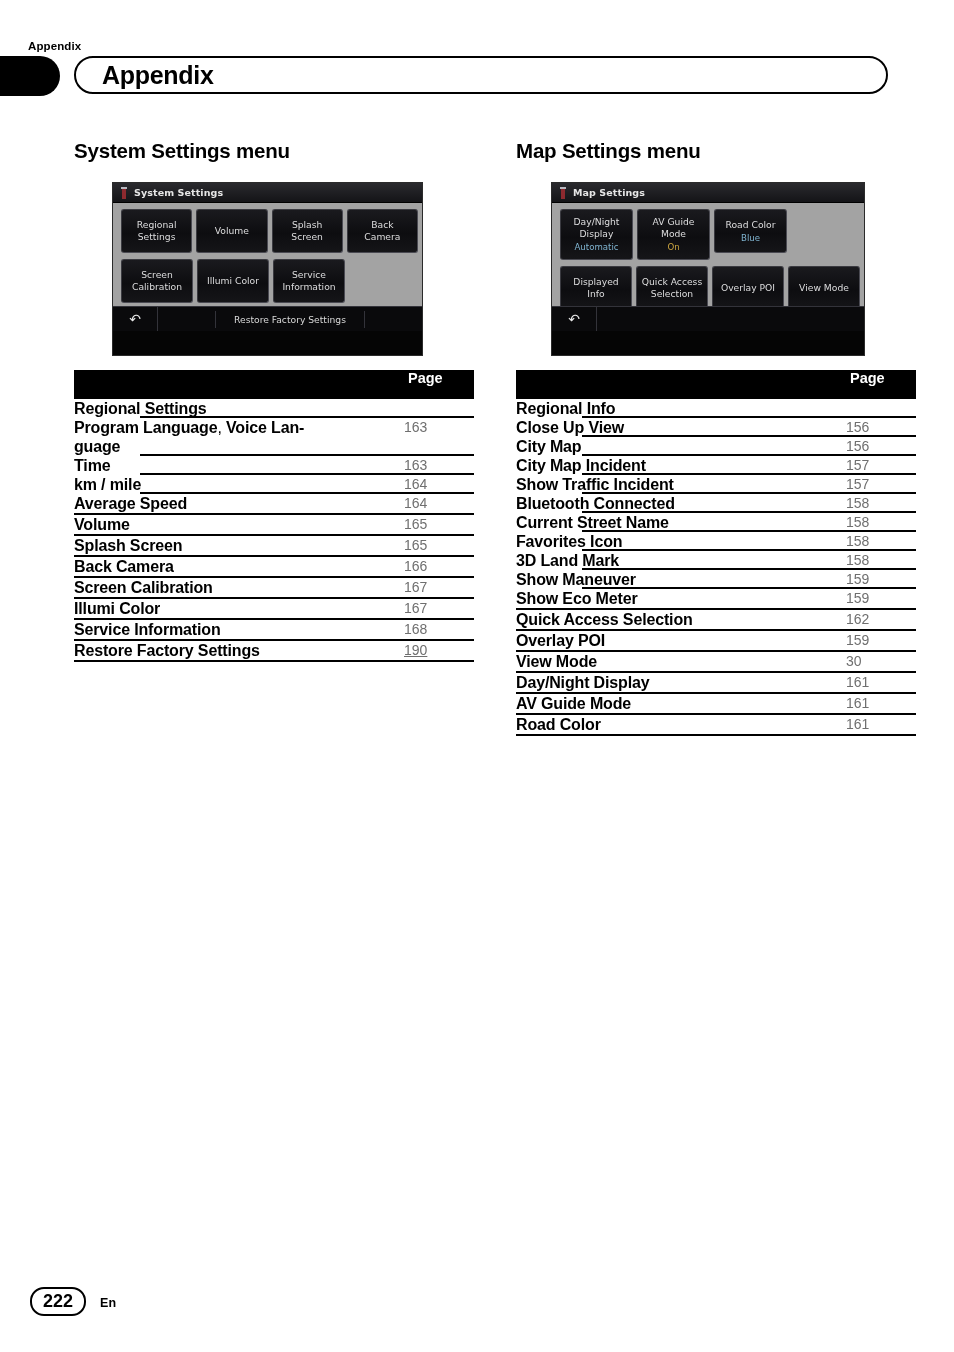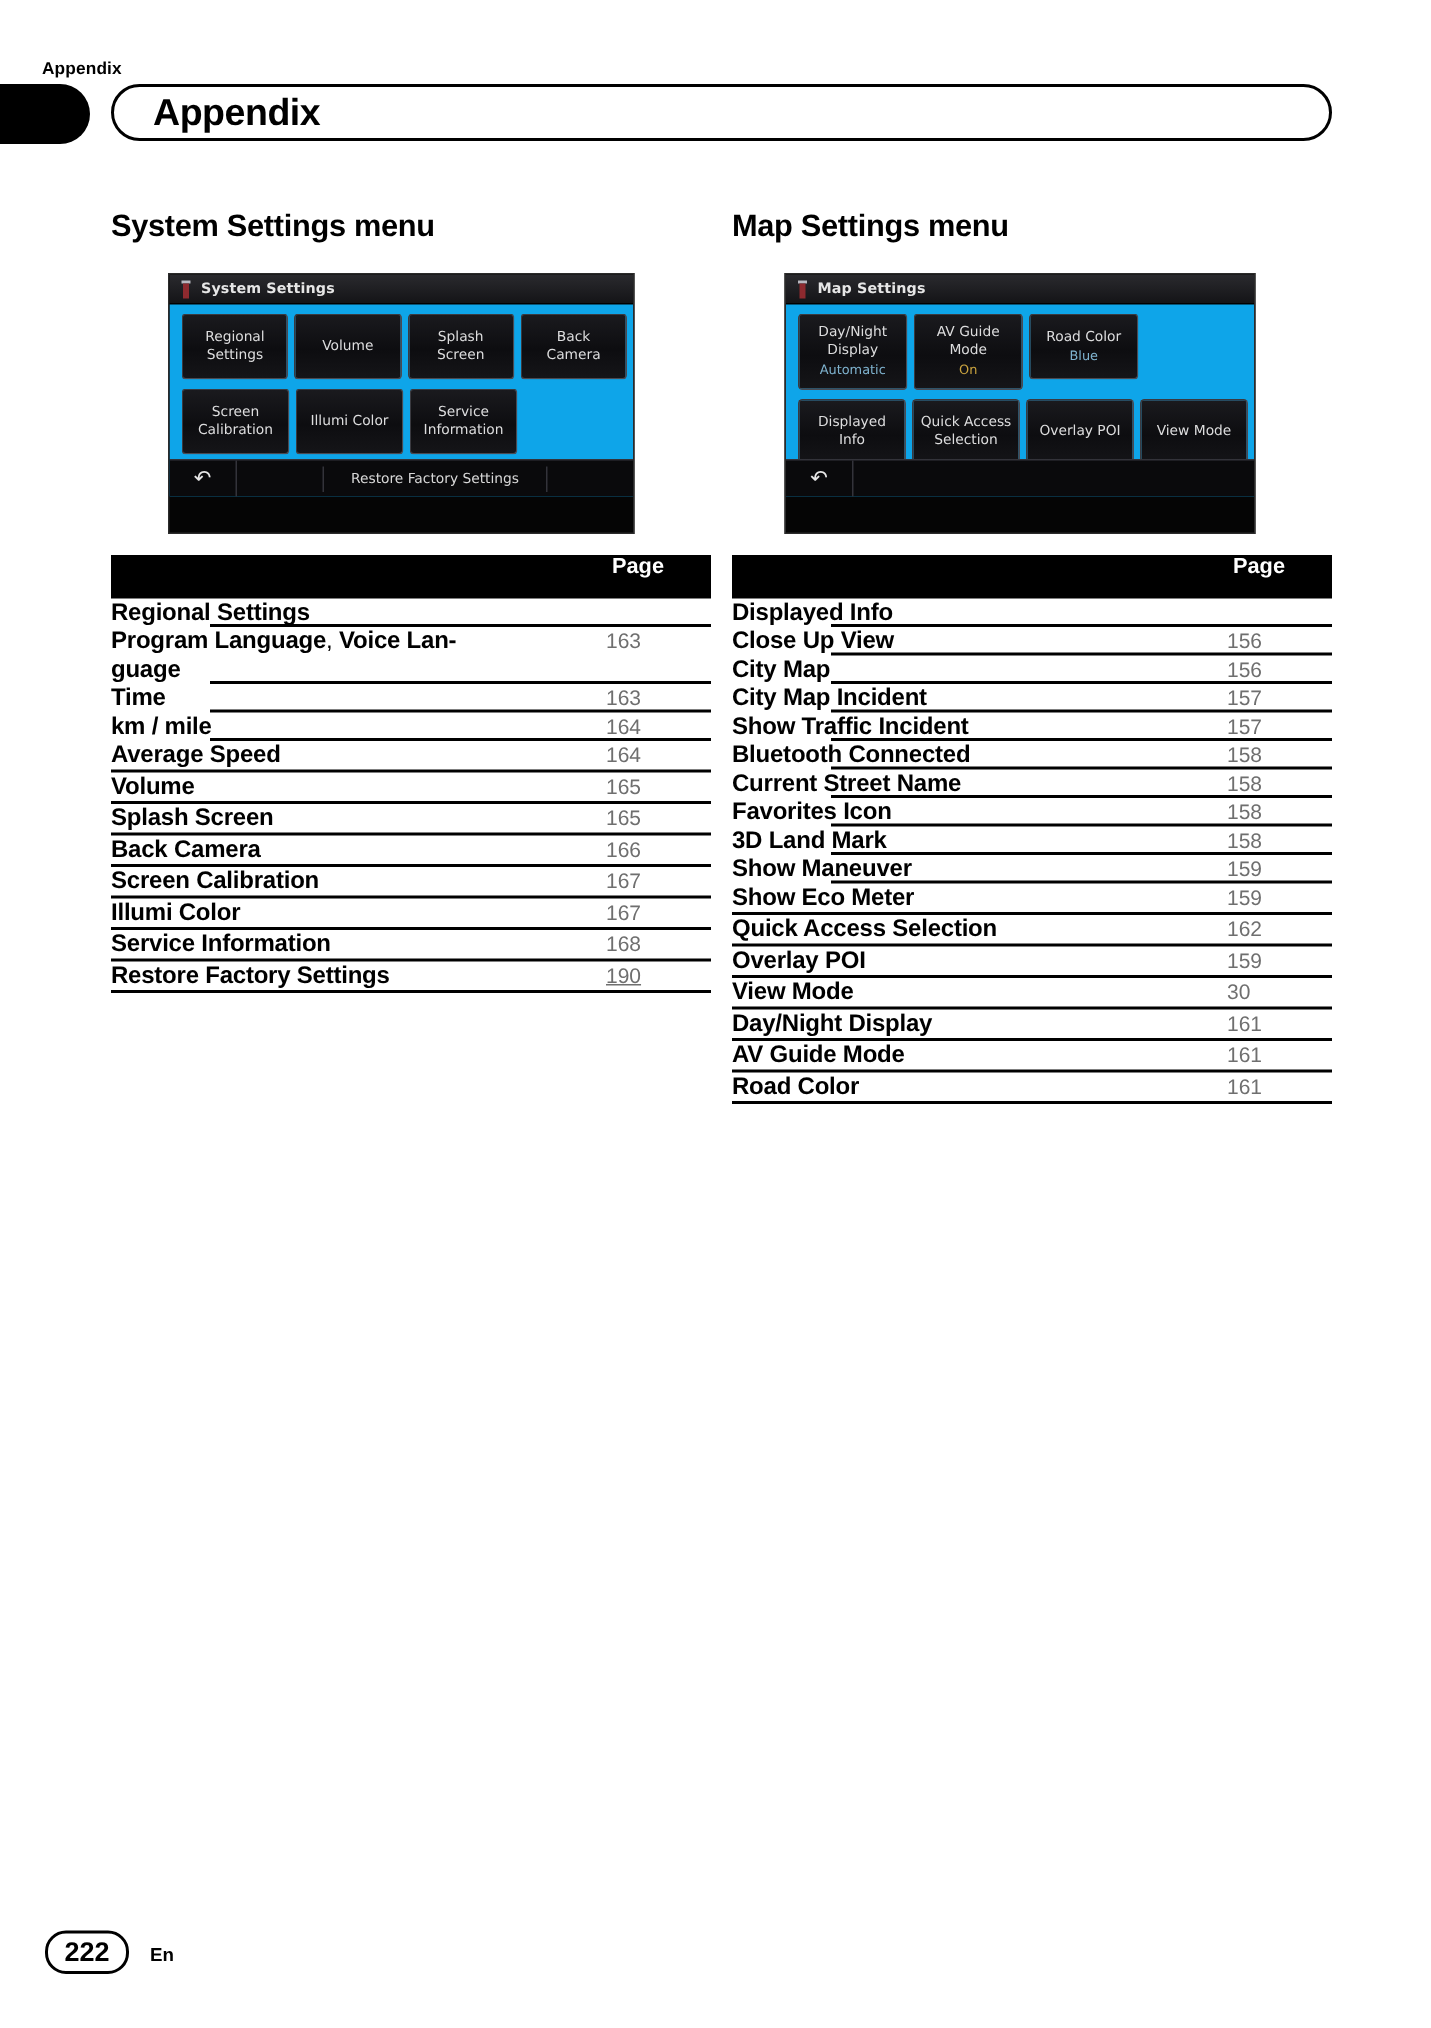--- a/index.html
+++ b/index.html
@@ -66,21 +66,21 @@
     color: #000;
   }
 
   
   .col {
     position: absolute;
     top: 138px;
     width: 400px;
   }
   .col-left  { left: 74px; }
-  .col-right { left: 488px; }
+  .col-right { left: 516px; }
 
   .section-heading {
     font-size: 20.5px;
     line-height: 26px;
     font-weight: 600;
     letter-spacing: -0.2px;
     margin: 0 0 18px 0;
     white-space: nowrap;
   }
   .section-heading .hl-light { font-weight: 600; }
@@ -128,21 +128,21 @@
   .dev-title-text {
     font-size: 9.5px;
     color: #e6e6e6;
     font-weight: bold;
     letter-spacing: 0.1px;
   }
 
   .dev-body {
     position: relative;
     height: 128px;
-    background: #0ea5e9;
+    background: #a3a3a3;
     padding: 6px 4px 0 4px;
     box-sizing: border-box;
   }
   .dev-row {
     display: flex;
     align-items: flex-start;
     gap: 4px;
     padding-left: 4px;
     margin-bottom: 6px;
   }
@@ -432,21 +432,21 @@
 
   <table class="ref-table">
     <thead>
       <tr class="thead-row">
         <th style="width:330px"></th>
         <th class="page-head" style="width:70px">Page</th>
       </tr>
     </thead>
     <tbody id="tbody-right">
         <tr>
-          <td class="lvl1-label" style="border-bottom: none; background-image: linear-gradient(rgb(0, 0, 0), rgb(0, 0, 0)); background-repeat: no-repeat; background-size: calc(100% - 66px) 2.2px; background-position: right bottom;">Displayed Info</td>
+          <td class="lvl1-label" style="border-bottom: none; background-image: linear-gradient(rgb(0, 0, 0), rgb(0, 0, 0)); background-repeat: no-repeat; background-size: calc(100% - 66px) 2.2px; background-position: right bottom;">Regional Info</td>
           <td class="pagenum" style="border-bottom: none; background-image: linear-gradient(rgb(0, 0, 0), rgb(0, 0, 0)); background-repeat: no-repeat; background-size: 100% 2.2px; background-position: left bottom;"></td>
         </tr>
         <tr>
           <td class="lvl2-label" style="border-bottom: none; background-image: linear-gradient(rgb(0, 0, 0), rgb(0, 0, 0)); background-repeat: no-repeat; background-size: calc(100% - 66px) 2.2px; background-position: right bottom;">Close Up View</td>
           <td class="pagenum" style="border-bottom: none; background-image: linear-gradient(rgb(0, 0, 0), rgb(0, 0, 0)); background-repeat: no-repeat; background-size: 100% 2.2px; background-position: left bottom;">156</td>
         </tr>
         <tr>
           <td class="lvl2-label" style="border-bottom: none; background-image: linear-gradient(rgb(0, 0, 0), rgb(0, 0, 0)); background-repeat: no-repeat; background-size: calc(100% - 66px) 2.2px; background-position: right bottom;">City Map</td>
           <td class="pagenum" style="border-bottom: none; background-image: linear-gradient(rgb(0, 0, 0), rgb(0, 0, 0)); background-repeat: no-repeat; background-size: 100% 2.2px; background-position: left bottom;">156</td>
         </tr>

